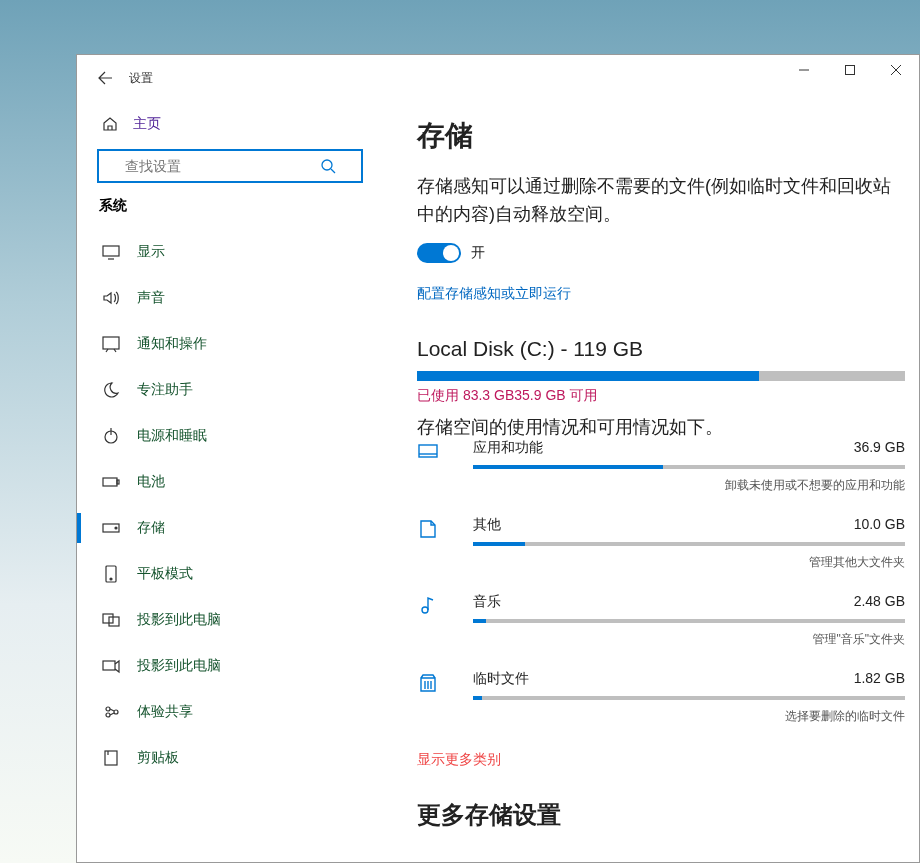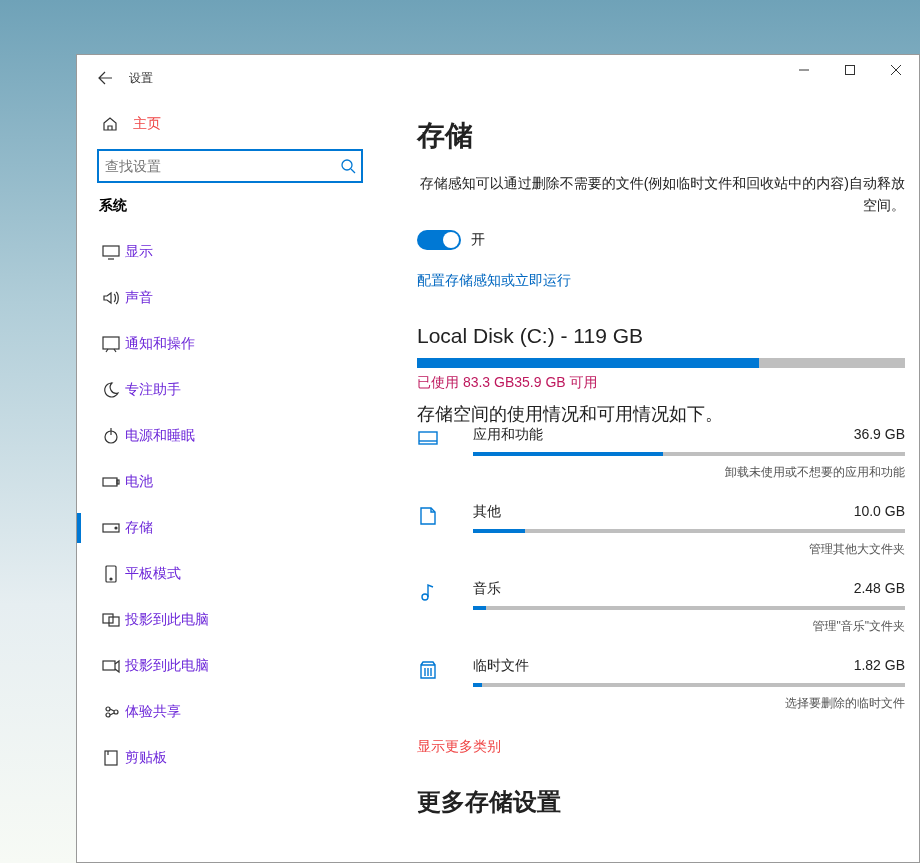--- a/index.html
+++ b/index.html
@@ -21,33 +21,33 @@
   .back-btn svg { width:16px; height:16px; }
   .app-title { font-size:12px; color:#333; margin-left:4px; }
   .win-controls { display:flex; }
   .win-btn { width:46px; height:30px; display:flex; align-items:center; justify-content:center; cursor:default; }
   .win-btn svg { width:10px; height:10px; }
   
   .body { flex:1; display:flex; overflow:hidden; }
   .sidebar { width:310px; padding:0 0 0 20px; overflow:hidden auto; }
   .home-row { display:flex; align-items:center; gap:14px; padding:12px 0 12px 4px; }
   .home-icon { width:18px; display:flex; justify-content:center; }
-  .home-label { font-size:14px; color:#ef4444; }
-  .search-box { border:2px solid #0078d4; height:34px; margin:4px 24px 14px 0; display:flex; align-items:center; padding:0 4px; }
+  .home-label { font-size:14px; color:#4c1d95; }
+  .search-box { border:2px solid #0078d4; height:34px; margin:4px 24px 14px 0; display:flex; align-items:center; padding:0 24px; }
   .search-box input { flex:1; border:none; outline:none; font-size:14px; color:#555; background:transparent; }
   .search-box input::placeholder { color:#777; }
   .search-icon { width:18px; display:flex; justify-content:center; color:#0078d4; }
   .section-label { font-size:14px; font-weight:600; margin:10px 0 14px 2px; }
-  .nav-item { display:flex; align-items:center; gap:4px; height:46px; padding-left:4px; font-size:14px; color:#6d28d9; position:relative; cursor:default; }
+  .nav-item { display:flex; align-items:center; gap:16px; height:46px; padding-left:4px; font-size:14px; color:#14532d; position:relative; cursor:default; }
   .nav-item .icon { width:20px; display:flex; justify-content:center; color:#333; }
   .nav-item.active::before { content:""; position:absolute; left:-20px; top:8px; bottom:8px; width:4px; background:#0078d4; }
   
   .content { flex:1; padding:4px 14px 0 30px; overflow:auto; color:#222; }
   .page-title { font-size:28px; font-weight:600; margin:10px 0 18px 0; }
-  .desc { font-size:14px; line-height:1.55;text-align:right; }
+  .desc { font-size:18px; line-height:1.55; }
   .toggle-row { display:flex; align-items:center; gap:10px; margin:14px 0 14px 0; }
   .toggle { width:44px; height:20px; border-radius:10px; background:#0078d4; position:relative; }
   .toggle::after { content:""; position:absolute; right:2px; top:2px; width:16px; height:16px; border-radius:50%; background:#fff; }
   .toggle-label { font-size:14px; }
   .link { color:#0067c0; font-size:14px; margin:8px 0 34px 0; display:inline-block; cursor:default; }
   .disk-title { font-size:21px; margin:0 0 10px 0; }
   .disk-bar { height:10px; background:#bfbfbf; position:relative; margin-bottom:6px; }
   .disk-bar .fill { position:absolute; left:0; top:0; bottom:0; background:#0078d4; }
   .disk-meta { display:flex; font-size:14px; color:#be185d; margin-bottom:10px; }
   .sub-desc { font-size:18px; }

